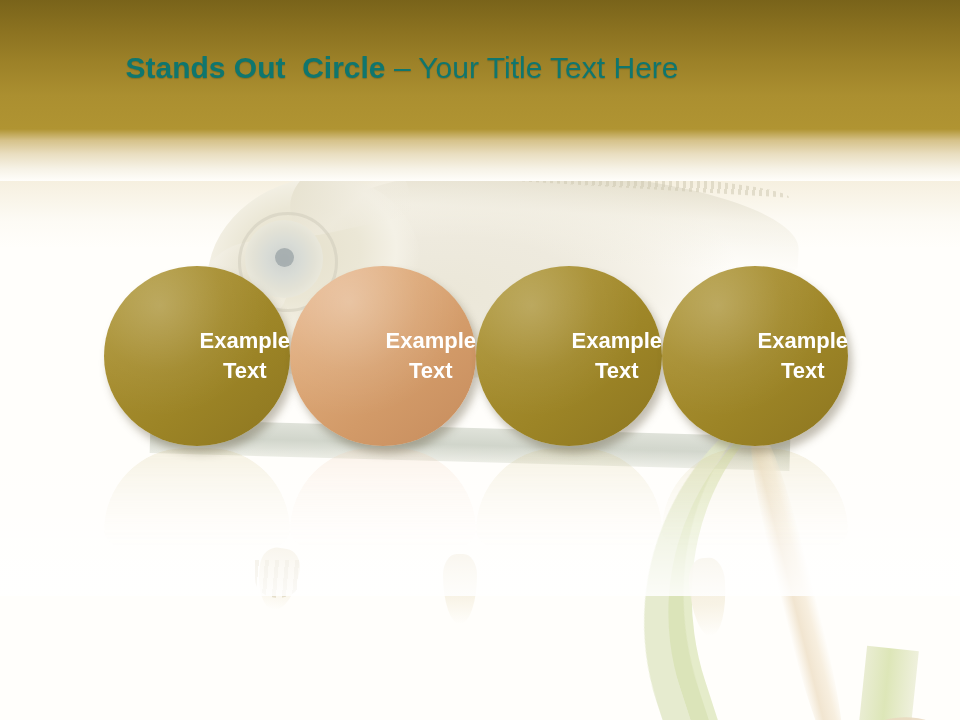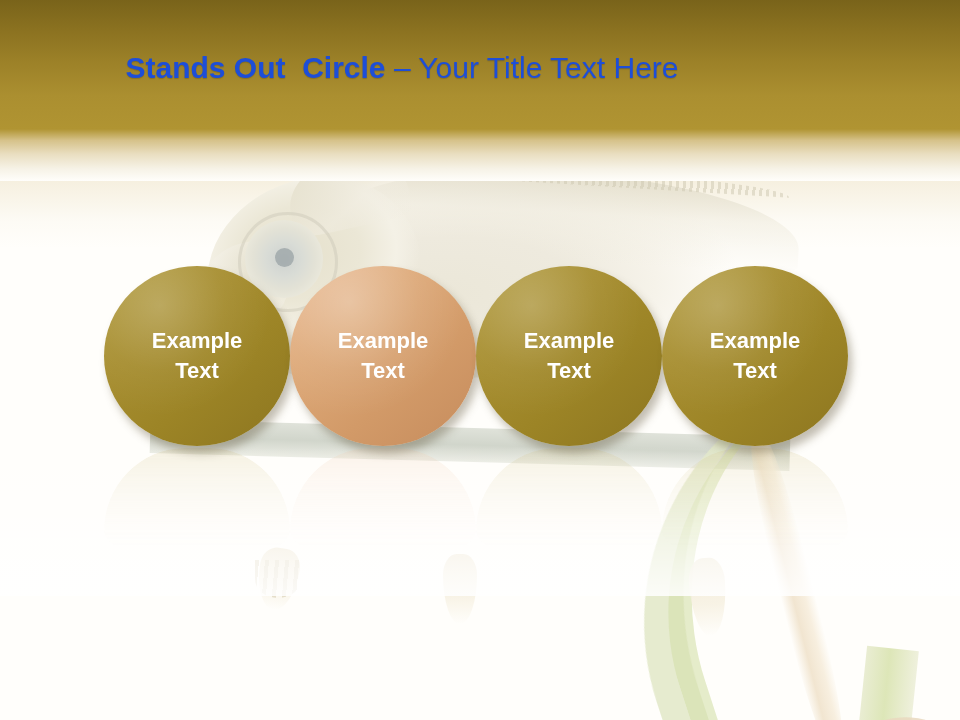--- a/index.html
+++ b/index.html
@@ -221,42 +221,42 @@
     left: 0; top: 129px;
     width: 960px; height: 52px;
     background: linear-gradient(to bottom,
         #b09432 0%, #d6c28a 22%, #e9dec0 48%, #f6f2e6 76%, #fffefb 100%);
   }
   .slide-title {
     position: absolute;
     left: 0; top: 50px;
     width: 804px;
     text-align: center;
-    color: #1d4ed8;
+    color: #0f766e;
     font-size: 30px;
     line-height: 36px;
     white-space: pre;
     text-shadow: 0 1px 1px rgba(60,48,8,0.25);
   }
   .slide-title .t-strong { font-weight: bold; }
   .slide-title .t-normal { font-weight: normal; }
 
   
   .circles {
     position: absolute;
     left: 0; top: 0;
     width: 960px; height: 720px;
   }
   .circle {
     position: absolute;
     width: 186px; height: 180px;
     border-radius: 50%;
     display: flex;
     align-items: center;
-    justify-content: center;
+    justify-content: flex-end;
     text-align: center;
     color: #ffffff;
     font-size: 22px;
     font-weight: bold;
     line-height: 30px;
     box-shadow: 4px 7px 9px rgba(80,70,40,0.35);
   }
   .circle .c-label { display: block; white-space: pre-line; }
 
   .circle.olive {

